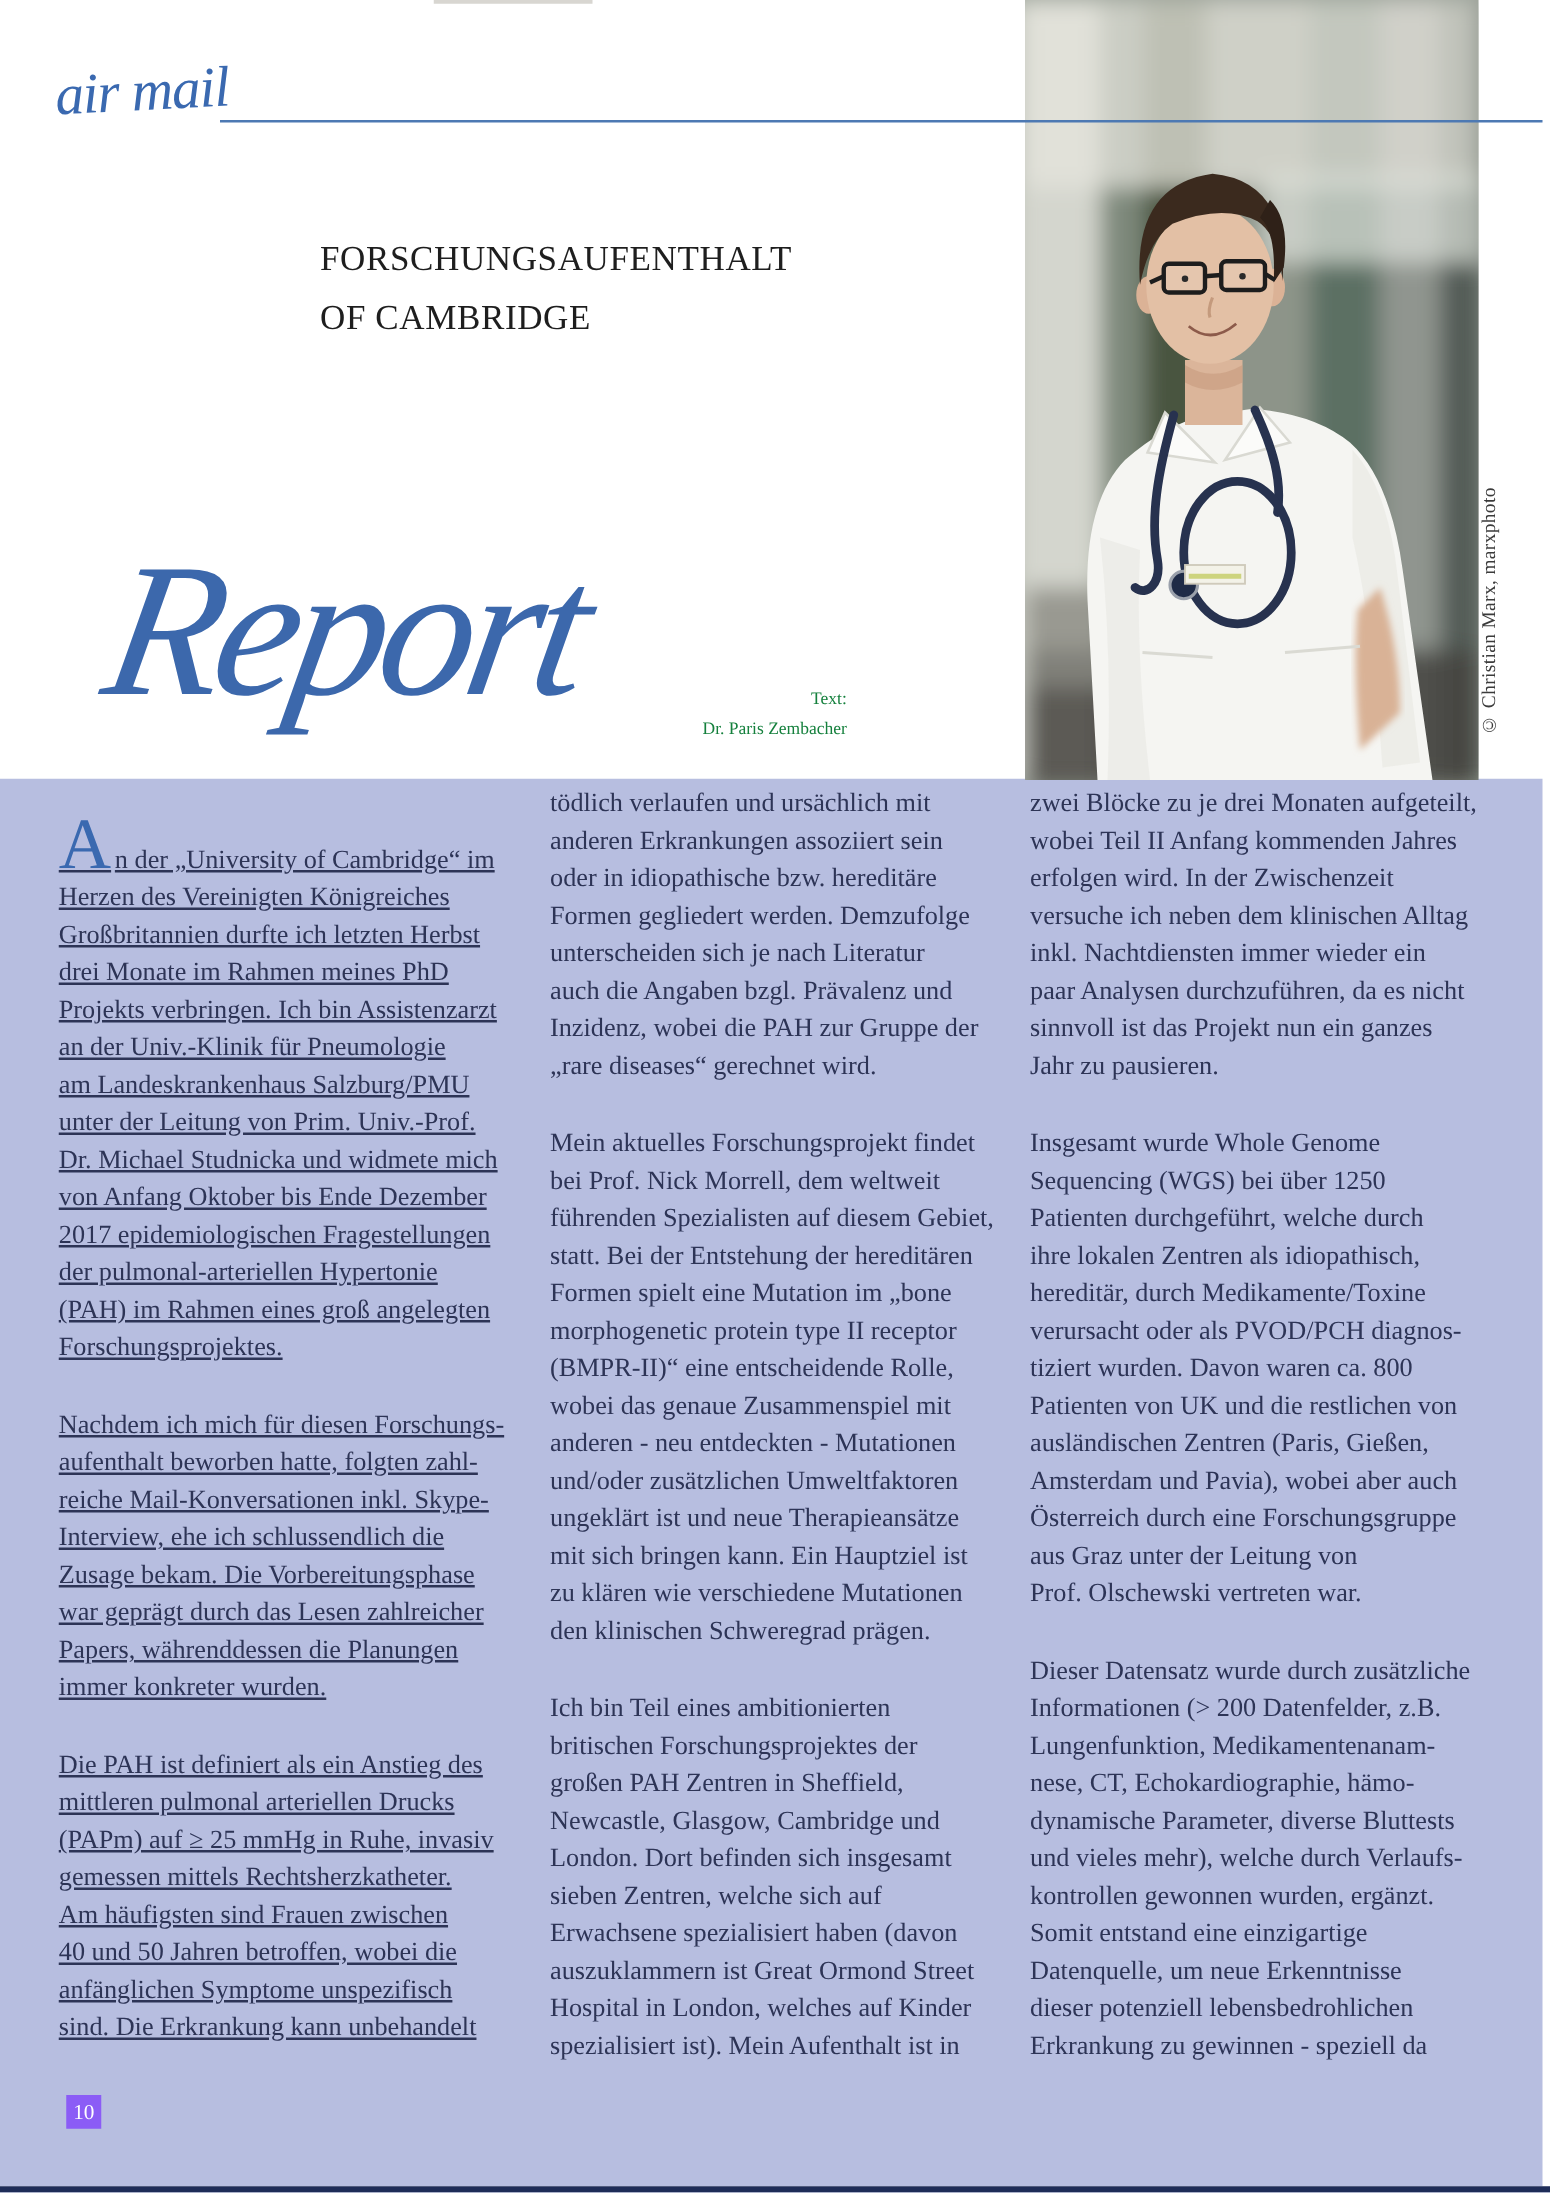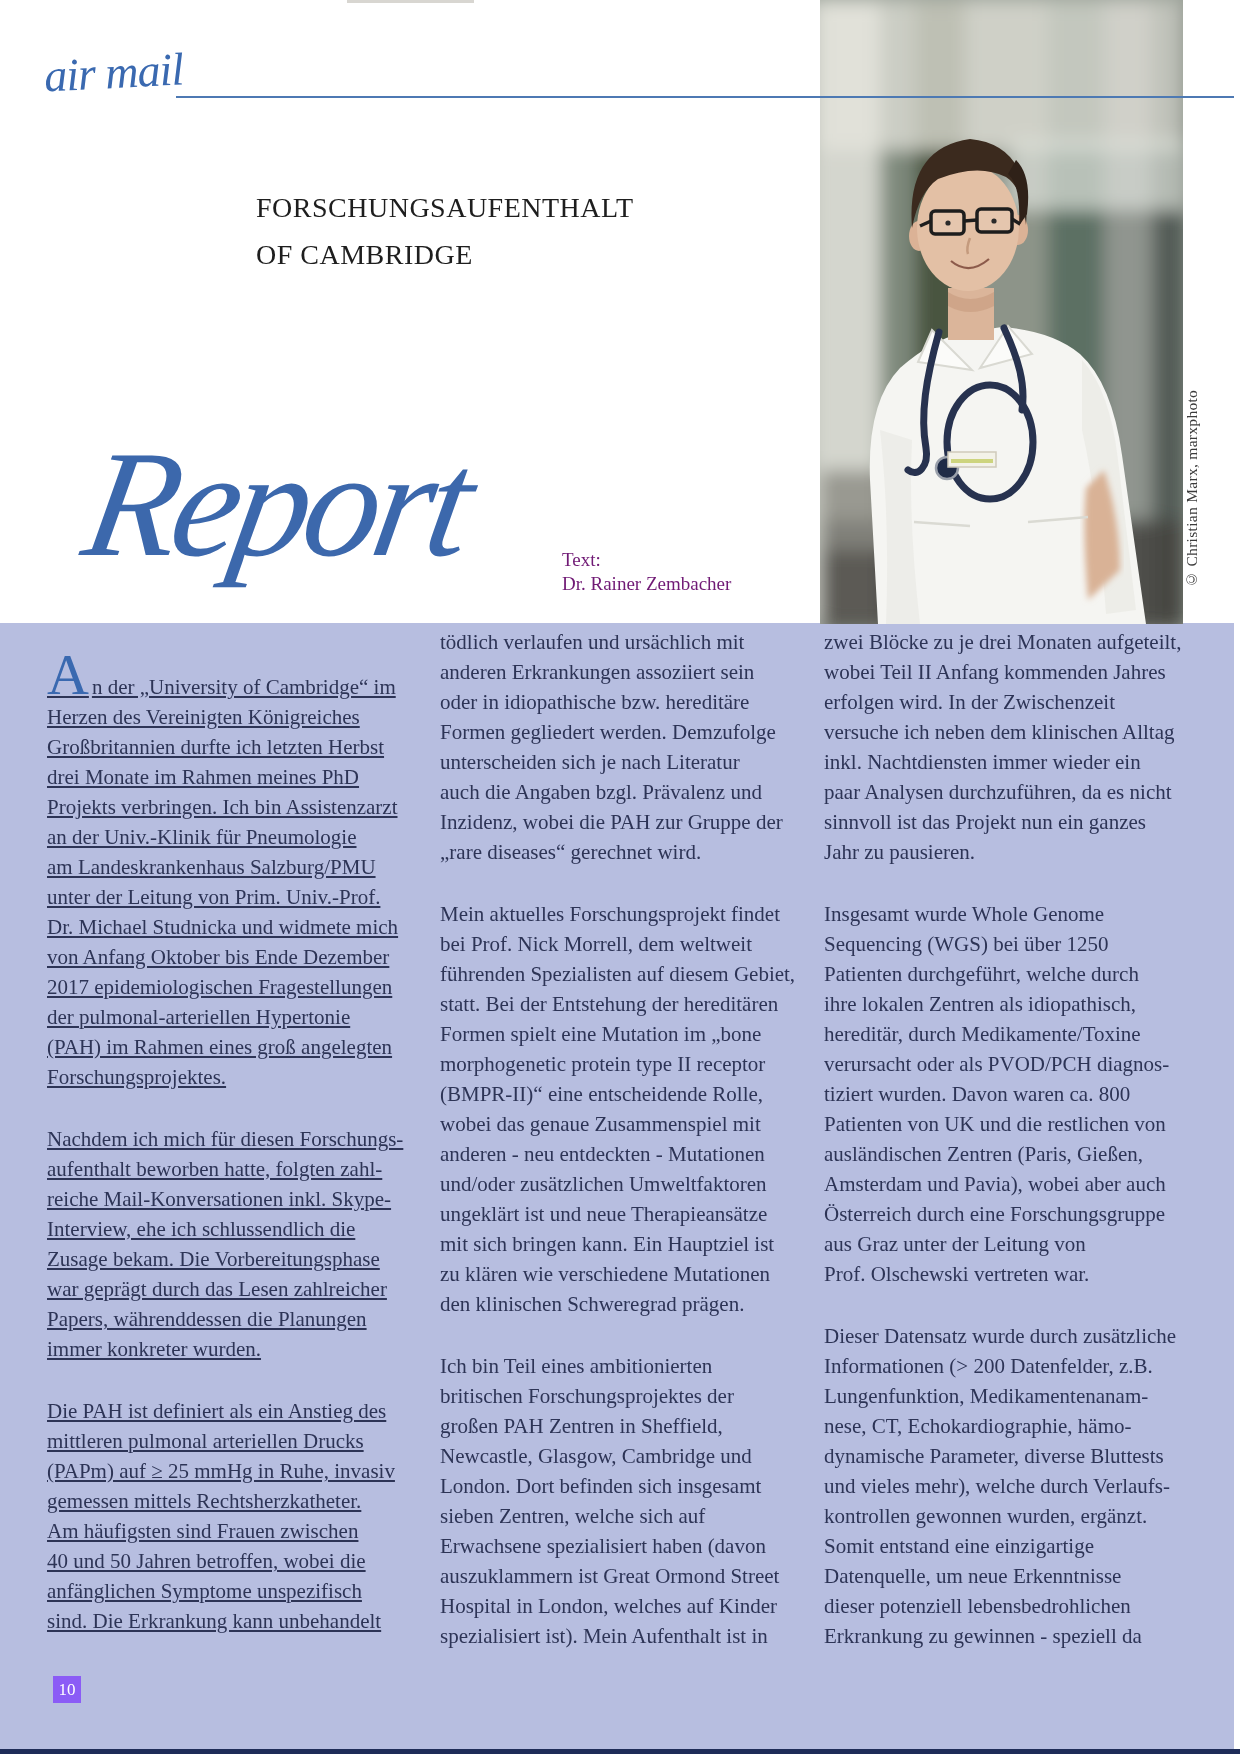--- a/index.html
+++ b/index.html
@@ -20,22 +20,22 @@
     position:absolute;left:224px;top:184px;font-size:28px;line-height:47px;
     color:#1e1e1e;letter-spacing:0.5px;z-index:2;margin-left:32px;
   }
   .headline span{display:block;}
   
   .report{
     position:absolute;left:88px;top:428px;font-size:152px;font-style:italic;
     color:#3c68ac;z-index:4;transform:skewX(-10deg);letter-spacing:-6px;line-height:1;
   }
   .byline{
-    position:absolute;left:562px;top:548px;font-size:19px;line-height:24px;
-    color:#701a75;z-index:4;
+    position:absolute;left:562px;top:548px;font-size:14px;line-height:24px;
+    color:#15803d;z-index:4;text-align:right;
   }
   
   .panel{position:absolute;left:0;top:623px;width:1234px;height:1126px;background:#b7bee0;z-index:1;}
   .navy-bar{position:absolute;left:0;top:1749px;width:1240px;height:5px;background:#1e2c58;z-index:2;}
   
   .photo{position:absolute;left:820px;top:0;width:363px;height:624px;z-index:2;overflow:hidden;}
   .credit{
     position:absolute;left:1183px;top:388px;height:200px;z-index:3;
     writing-mode:vertical-rl;transform:rotate(180deg);
     font-size:15.5px;color:#3b3b3b;letter-spacing:0.3px;white-space:nowrap;
@@ -68,21 +68,21 @@
 
 <div class="headline">
   <span>FORSCHUNGSAUFENTHALT</span>
   <span>OF CAMBRIDGE</span>
 </div>
 
 <div class="report">Report</div>
 
 <div class="byline">
   <div>Text:</div>
-  <div>Dr. Rainer Zembacher</div>
+  <div>Dr. Paris Zembacher</div>
 </div>
 
 <div class="panel"></div>
 
 <div class="photo">
   <svg width="363" height="624" viewBox="0 0 363 624" preserveAspectRatio="none">
     <defs>
       <filter id="blur8" x="-20%" y="-20%" width="140%" height="140%">
           <feGaussianBlur stdDeviation="9"></feGaussianBlur>
         </filter>

